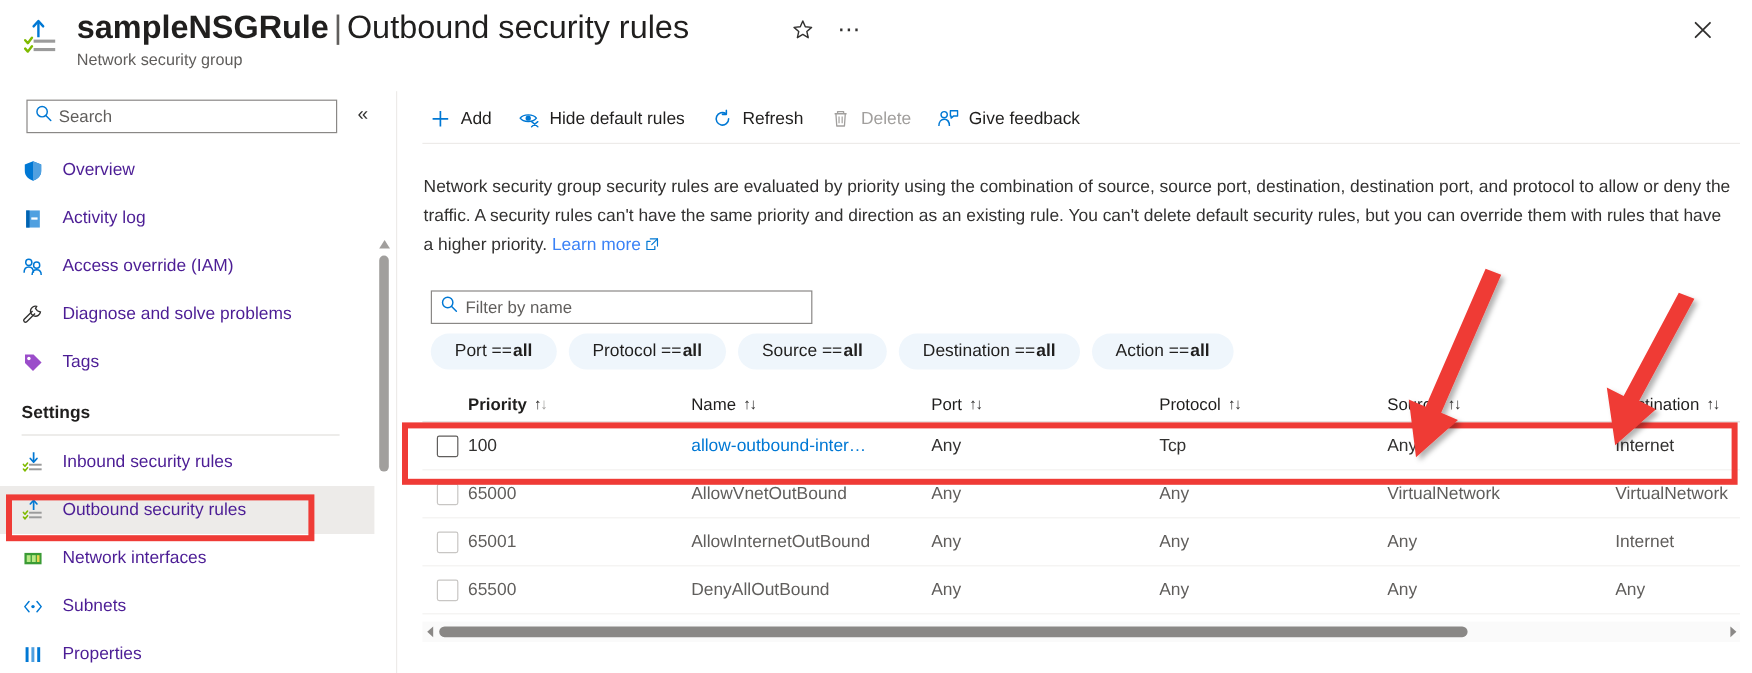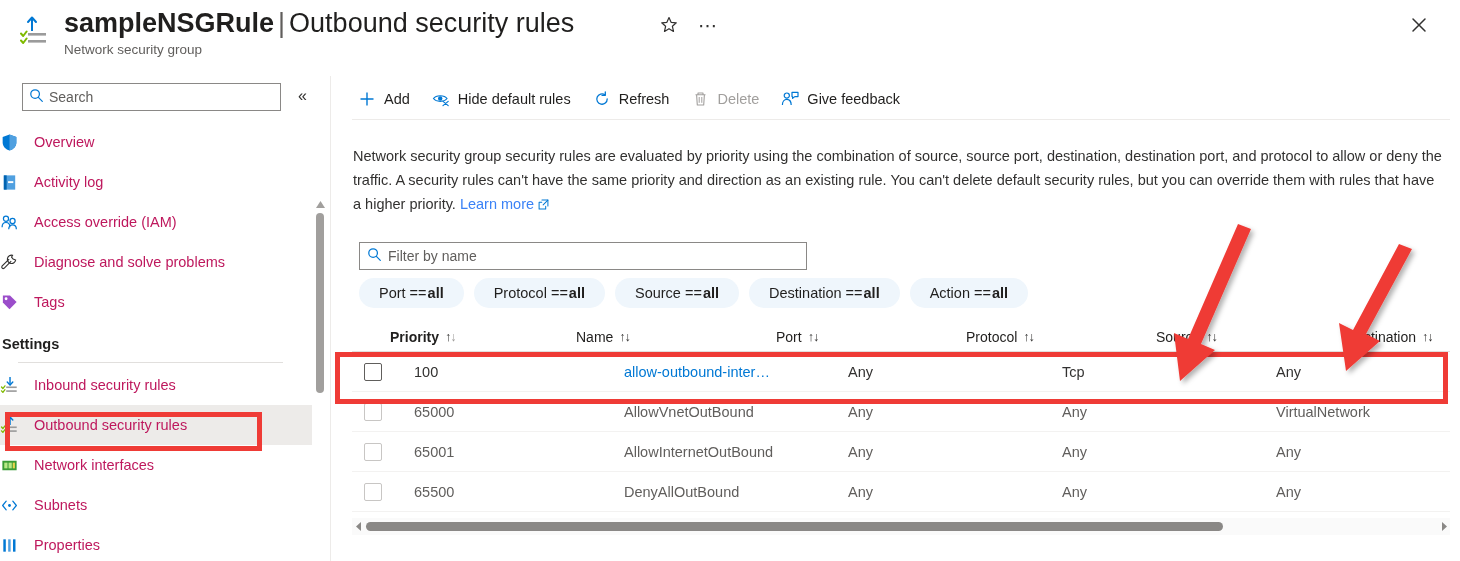--- a/index.html
+++ b/index.html
@@ -45,27 +45,27 @@
     border: none; outline: none; font-size: 14px; color: #323130;
     font-family: "Liberation Sans", sans-serif; width: 210px; margin-left: 5px; background: transparent;
   }
   .search-box input::placeholder { color: #605e5c; }
   .collapse-btn { position: absolute; left: 298px; top: 10px; font-size: 16px;
     color: #323130; cursor: pointer; line-height: 20px; }
 
   .navlist { position: absolute; left: 0; top: 46px; width: 312px; }
   .nav-item {
     position: relative; height: 40px; display: flex; align-items: center;
-    cursor: pointer; font-size: 14.5px; color: #be185d;
+    padding-left: 18px; cursor: pointer; font-size: 14.5px; color: #4c1d95;
   }
   .nav-item.selected { background: #edebe9; }
   .nav-item .ic { width: 26px; height: 20px; flex: 0 0 26px; display:flex; align-items:center; }
   .nav-item .lbl { margin-left: 8px; white-space: nowrap; }
   .nav-group-title {
-    height: 34px; display: flex; align-items: flex-end; padding-left: 2px;
+    height: 34px; display: flex; align-items: flex-end; padding-left: 18px;
     font-size: 14.5px; font-weight: 700; color: #201f1e; padding-bottom: 4px;
   }
   .nav-divider { margin: 6px 0 2px 18px; width: 265px; height: 1px; background: #e1dfdd; }
 
   
   .lnav-sb { position: absolute; left: 313px; top: 120px; width: 14px; height: 441px; background: #fff; }
   .lnav-sb .up, .lnav-sb .dn { position:absolute; left:2px; width:11px; height:11px; }
   .lnav-sb .up { top: 0; }
   .lnav-sb .thumb { position:absolute; left:3px; top:17px; width:8px; height:180px;
     background:#a19f9d; border-radius:4px; }
@@ -81,21 +81,21 @@
   .cmd .ic { width: 22px; height: 20px; display:flex; align-items:center; justify-content:center; margin-right: 6px; }
   .cmd.disabled { color: #a19f9d; cursor: default; }
   .cmd-underline { position:absolute; left: 352px; top: 119px; width: 1098px; height: 1px; background: #edebe9; }
 
   
   .desc { position: absolute; left: 353px; top: 144px; width: 1090px;
     font-size: 14.5px; line-height: 24px; color: #323130; }
   .desc a { color: #3b82f6; text-decoration: none; }
 
   
-  .filter-input-wrap { position: absolute; left: 359px; top: 242px; width: 448px; height: 28px;
+  .filter-input-wrap { position: absolute; left: 359px; top: 242px; width: 318px; height: 28px;
     border: 1px solid #8a8886; display: flex; align-items: center; padding-left: 7px; background:#fff; }
   .filter-input-wrap input {
     border: none; outline: none; font-size: 14px; color: #323130; margin-left: 6px;
     font-family: "Liberation Sans", sans-serif; width: 320px; background: transparent;
   }
   .filter-input-wrap input::placeholder { color: #605e5c; }
 
   .pills { position: absolute; left: 359px; top: 278px; display: flex; }
   .pill {
     height: 30px; border-radius: 15px; background: #eff6fc; color: #201f1e;
@@ -115,21 +115,21 @@
   .th.active .srt .on { color: #323130; }
 
   .col-chk   { width: 38px; flex: 0 0 38px; }
   .col-pri   { width: 186px; flex: 0 0 186px; }
   .col-name  { width: 200px; flex: 0 0 200px; }
   .col-port  { width: 190px; flex: 0 0 190px; }
   .col-proto { width: 190px; flex: 0 0 190px; }
   .col-src   { width: 190px; flex: 0 0 190px; }
   .col-dst   { width: 180px; flex: 0 0 180px; }
 
-  .trow { display: flex; height: 40px; align-items: center; border-bottom: 1px solid #f3f2f1; gap: 24px; }
+  .trow { display: flex; height: 40px; align-items: center; border-bottom: 1px solid #f3f2f1; }
   .trow .cell { font-size: 14.5px; color: #323130; white-space: nowrap; overflow: hidden; }
   .trow .cell.link { color: #0078d4; cursor: pointer; }
   .chk { width: 18px; height: 18px; border: 1px solid #605e5c; background: #fff; cursor: pointer;
          margin-left: 12px; border-radius: 2px; }
   .trow.muted .chk { border-color: #c8c6c4; }
   .trow.muted .cell { color: #605e5c; }
 
   
   .hsb { position: absolute; left: 352px; top: 518px; width: 1098px; height: 17px;
          background: #fafafa; display:flex; align-items:center; }

